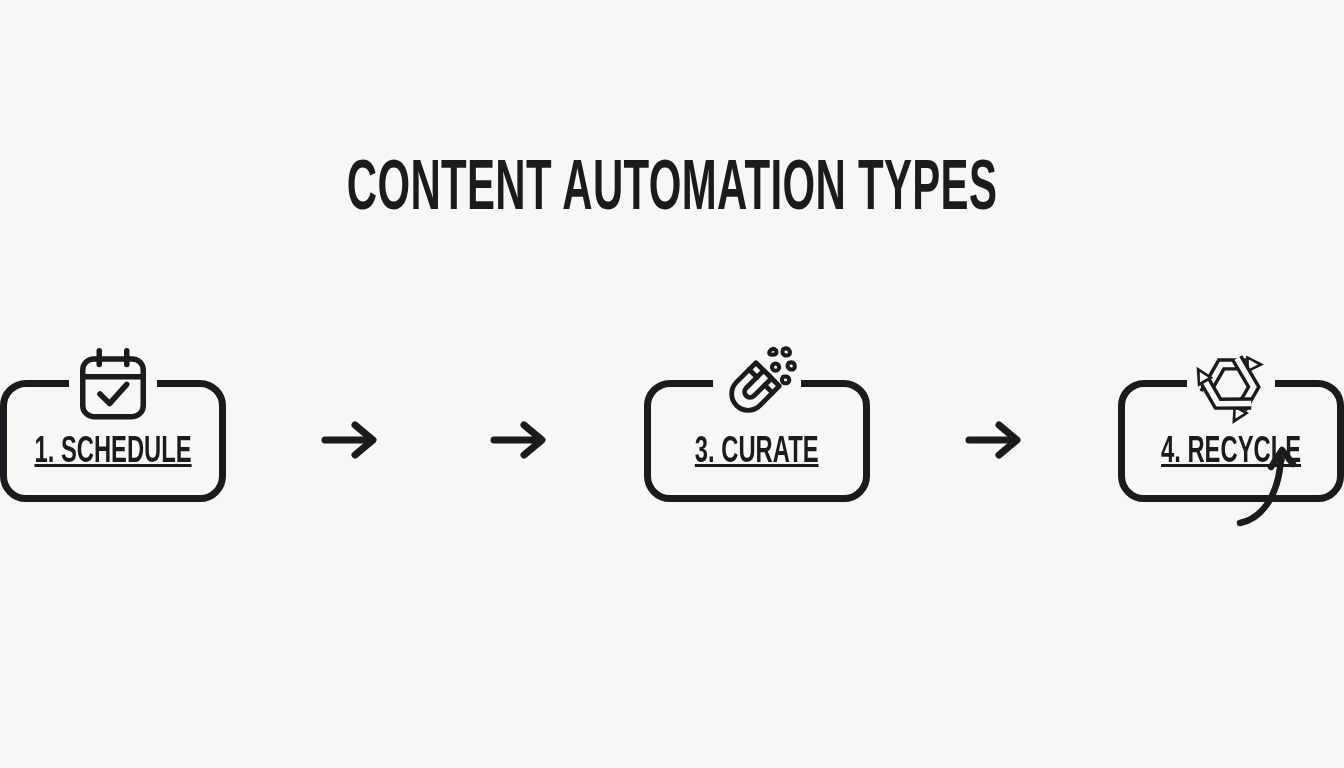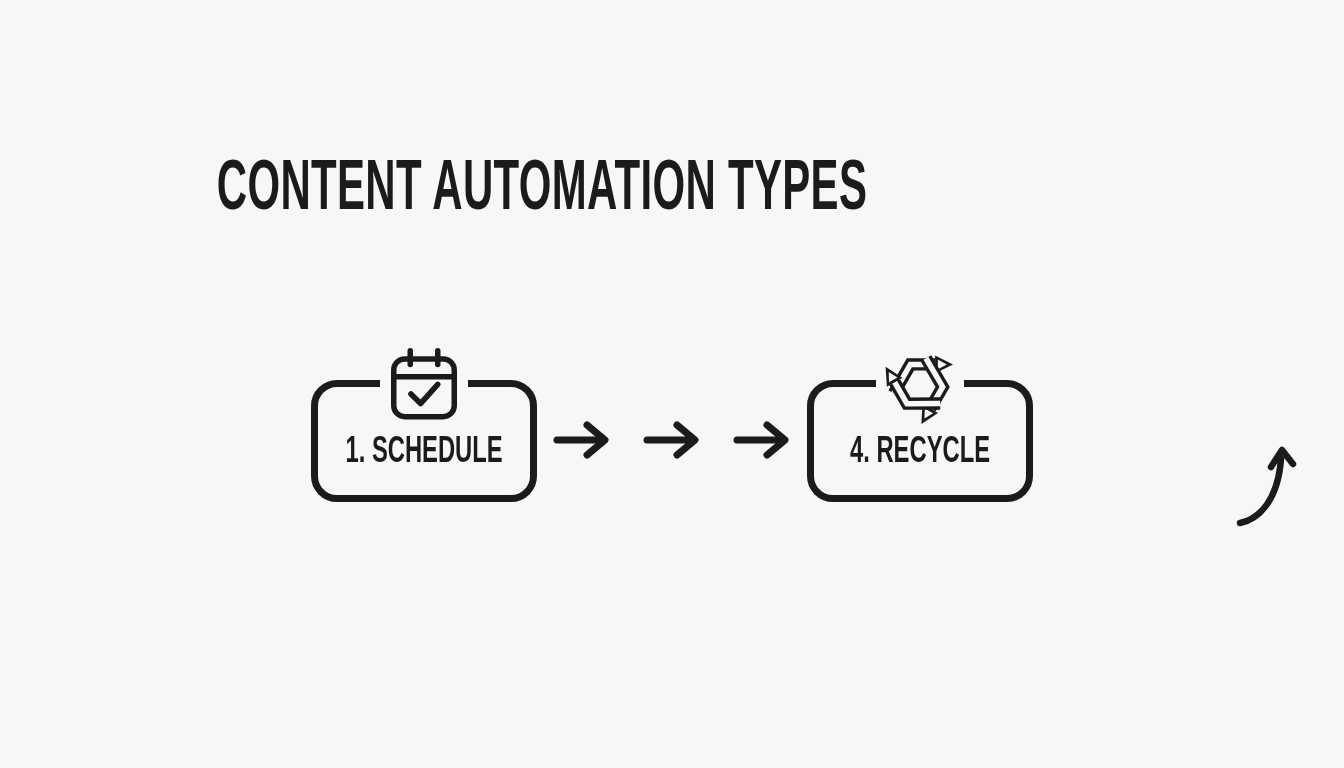--- a/index.html
+++ b/index.html
@@ -17,39 +17,41 @@
   .canvas {
     position: relative;
     width: 1344px; height: 768px;
     background: var(--bg);
   }
   
   .title {
     position: absolute;
     top: 150px; left: 0;
     width: 100%;
+    text-align: center;
     line-height: 70px;
     font-size: 70px;
     font-weight: bold;
     white-space: nowrap;
   }
   .title .squeeze {
     display: inline-block;
     transform: scaleX(0.60);
     transform-origin: center;
     letter-spacing: 0.5px;
   }
   
   .flow {
     position: absolute;
     top: 380px; left: 0;
     width: 100%;
     display: flex;
-    justify-content: center;
+    justify-content: space-between;
     align-items: flex-start;
+    text-decoration: underline;
   }
   .step {
     position: relative;
     width: 226px; height: 122px;
     border: 7px solid var(--ink);
     border-radius: 26px;
     background: transparent;
     display: flex;
     align-items: center;
     justify-content: center;
@@ -120,20 +122,40 @@
     </div>
 
 
     <div class="connector">
       <svg viewBox="0 0 90 122" fill="none" stroke="currentColor" stroke-width="7" stroke-linecap="round" stroke-linejoin="round">
         <line x1="20" y1="60" x2="62" y2="60"></line>
         <path d="M50 45 L68 60 L50 75"></path>
       </svg>
     </div>
 
+    <div class="step">
+      <div class="icon-wrap">
+        <svg viewBox="0 0 64 64" fill="none" stroke="currentColor" stroke-width="3.5" stroke-linecap="round" stroke-linejoin="round">
+          <g transform="translate(-5 5) rotate(45 32 32)">
+            <path d="M20 14 L20 34 A12 12 0 0 0 44 34 L44 14 Z" fill="var(--bg)"></path>
+            <path d="M28 14 L28 32 A4 4 0 0 0 36 32 L36 14 Z" fill="var(--bg)"></path>
+            <line x1="20" y1="21" x2="28" y2="21"></line>
+            <line x1="36" y1="21" x2="44" y2="21"></line>
+          </g>
+          <g stroke-width="3">
+            <path d="M41 8 q2 -4 5 -1 q1 3 -3 3 q-2.5 0 -2 -2 Z"></path>
+            <path d="M51 6 q4 -2 5 2 q0 3 -3.5 2.5 q-3 -1 -1.5 -4.5 Z"></path>
+            <circle cx="45.5" cy="19" r="2.6"></circle>
+            <path d="M55 16 q4 -1.5 4.5 2 q0 3.5 -3.5 2.5 q-3 -1.5 -1 -4.5 Z"></path>
+            <path d="M51 26 q4 -1 4.5 2.5 q-0.5 3 -4 2 q-2.5 -1.5 -0.5 -4.5 Z"></path>
+          </g>
+        </svg>
+      </div>
+      <span class="step-label">3. CURATE</span>
+    </div>
 
     <div class="connector">
       <svg viewBox="0 0 90 122" fill="none" stroke="currentColor" stroke-width="7" stroke-linecap="round" stroke-linejoin="round">
         <line x1="20" y1="60" x2="62" y2="60"></line>
         <path d="M50 45 L68 60 L50 75"></path>
       </svg>
     </div>
 
     <div class="step">
       <div class="icon-wrap">

